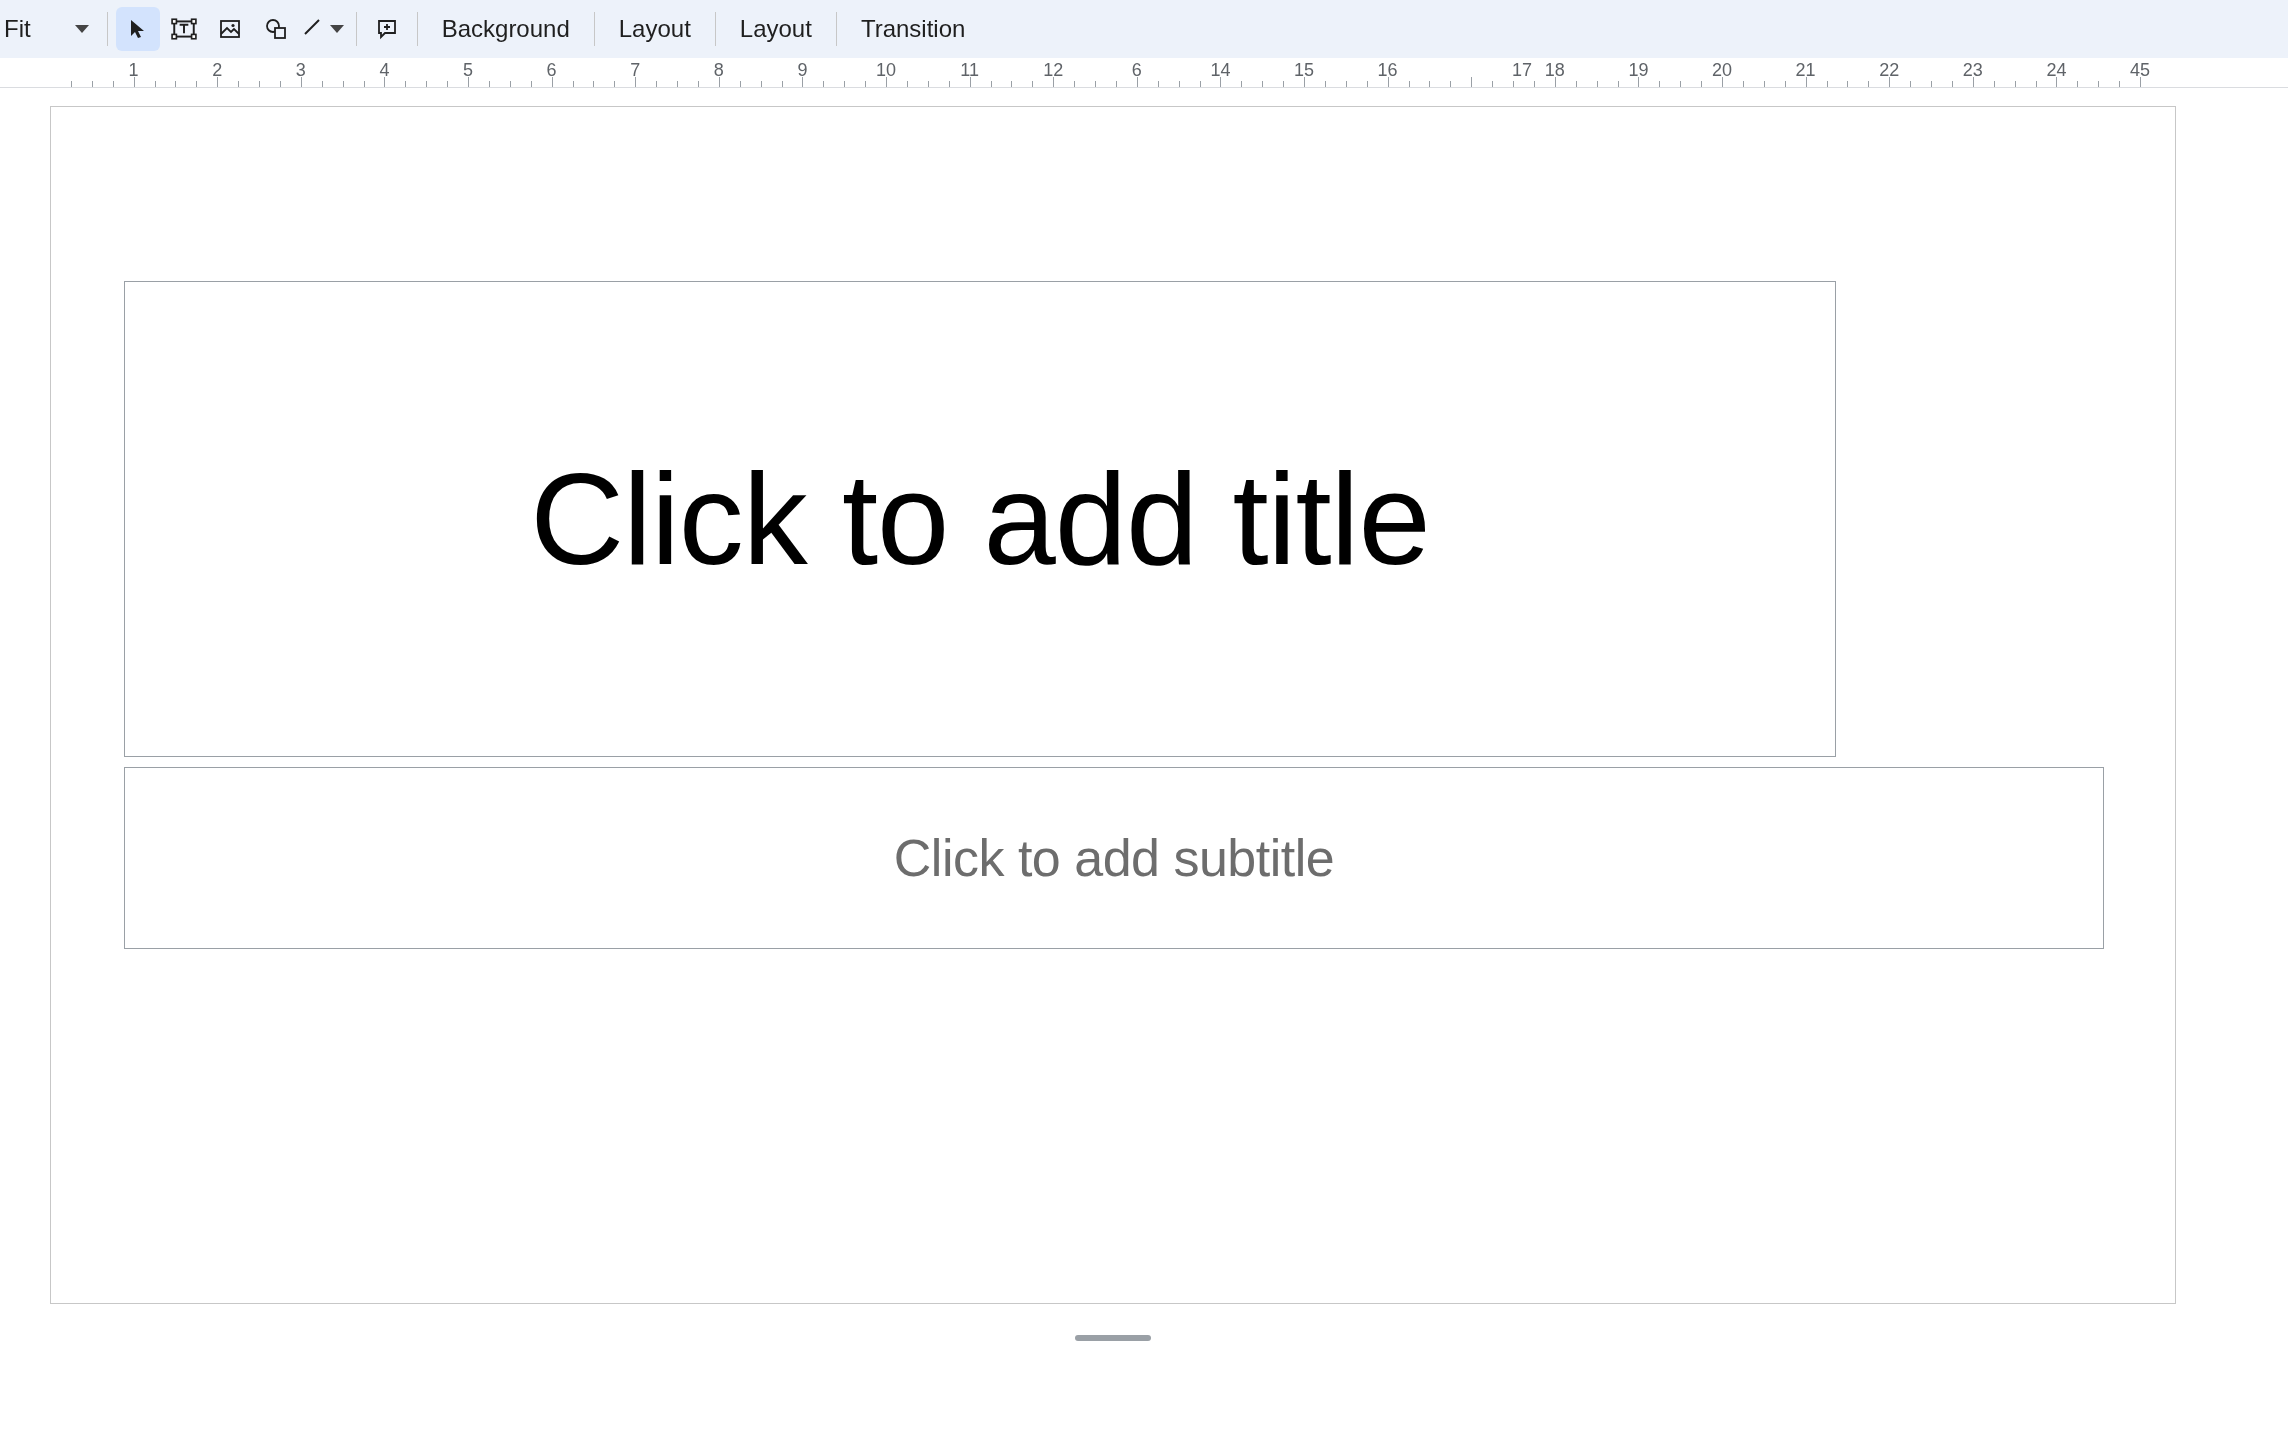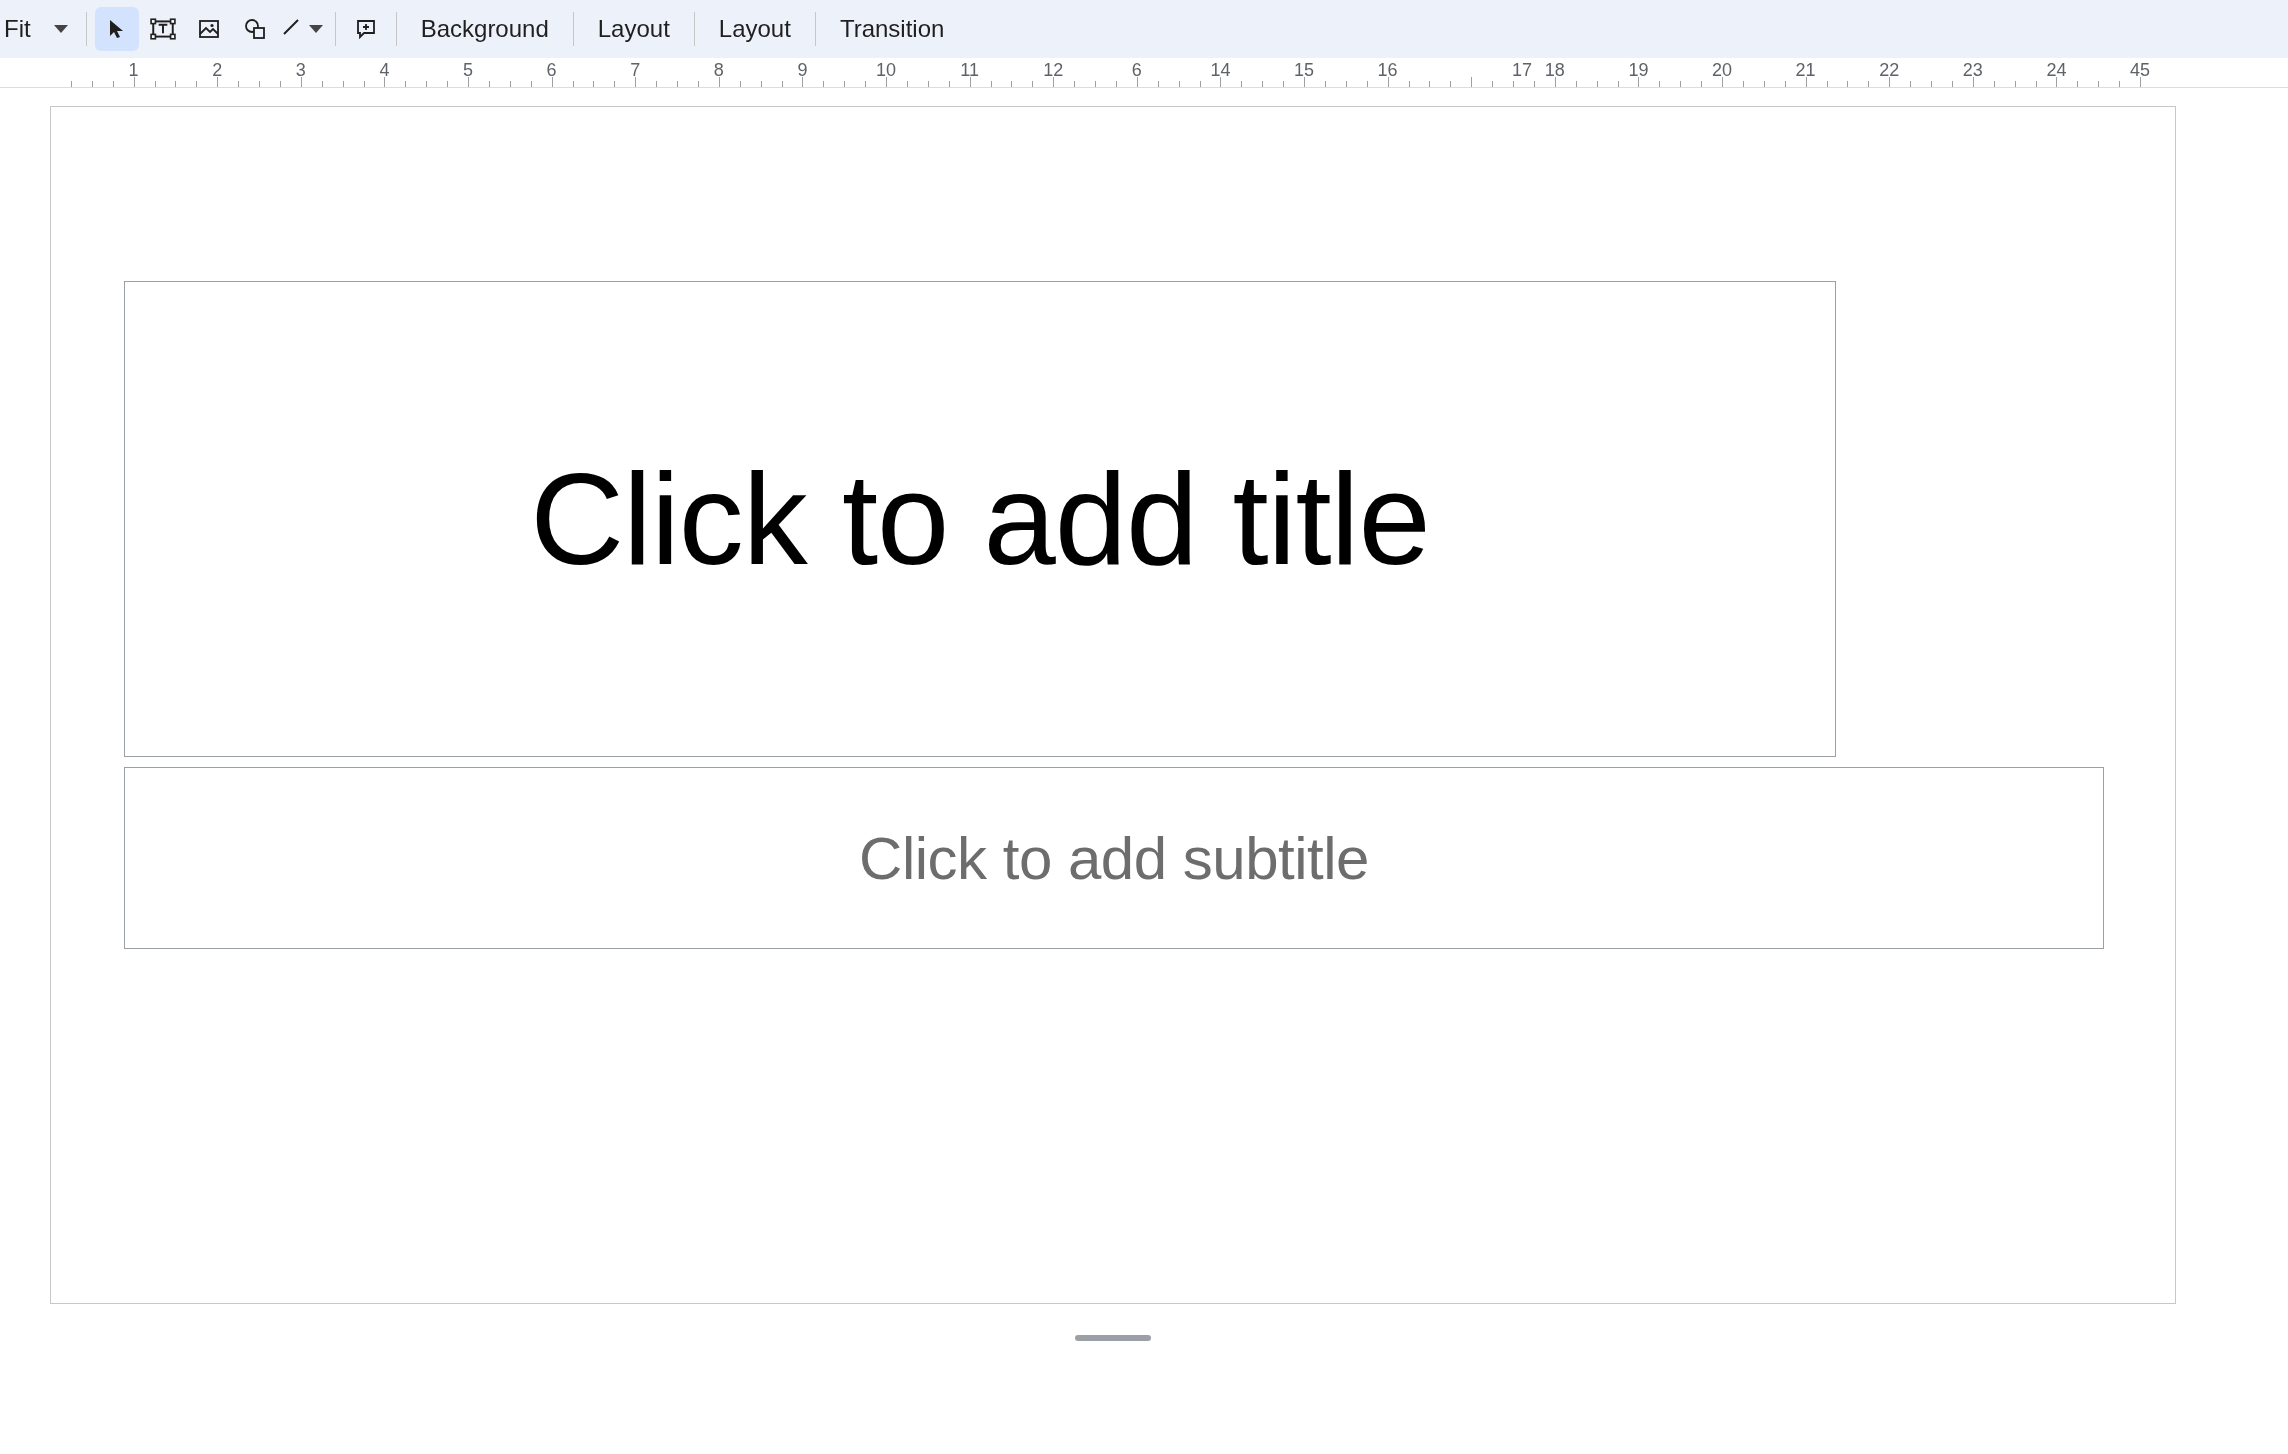--- a/index.html
+++ b/index.html
@@ -18,21 +18,21 @@
       height: 58px;
       padding: 0 0 0 0;
       background: #edf2fa;
       gap: 2px;
     }
     .zoom-group {
       display: flex;
       align-items: center;
       height: 46px;
       padding: 0 10px 0 4px;
-      gap: 23px;
+      gap: 44px;
       cursor: pointer;
     }
     .zoom-label {
       font-size: 24px;
       color: #1f1f1f;
     }
     .chevron {
       width: 0; height: 0;
       border-left: 7px solid transparent;
       border-right: 7px solid transparent;
@@ -136,21 +136,21 @@
       left: 73px; top: 660px;
       width: 1980px; height: 182px;
     }
     .title-text {
       font-size: 130px;
       font-weight: 400;
       color: #000;
       letter-spacing: -1px;
     }
     .subtitle-text {
-      font-size: 60px;
+      font-size: 52px;
       font-weight: 400;
       color: #6d6d6d;
       letter-spacing: -0.5px;
     }
 
     
     .notes-grabber {
       position: absolute;
       left: 50%;
       transform: translateX(-50%);

